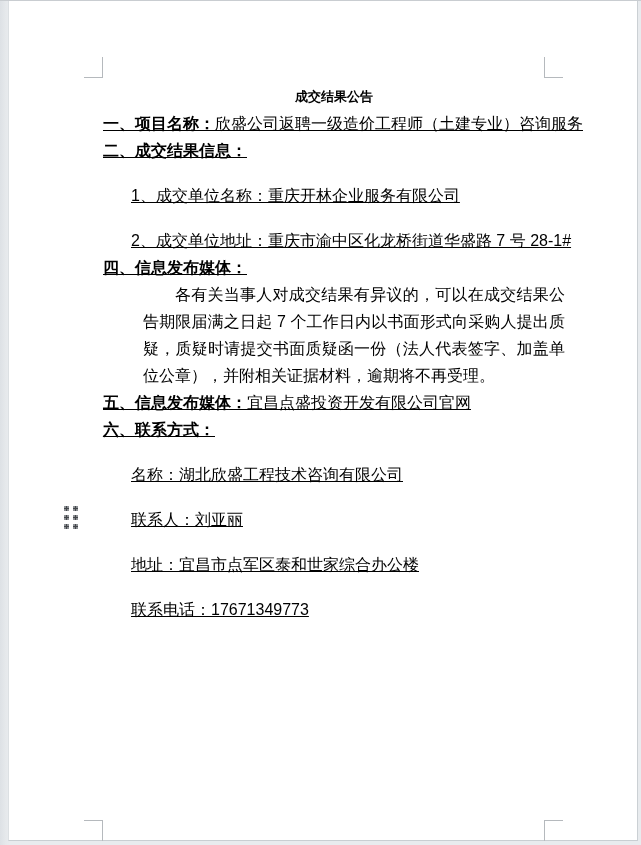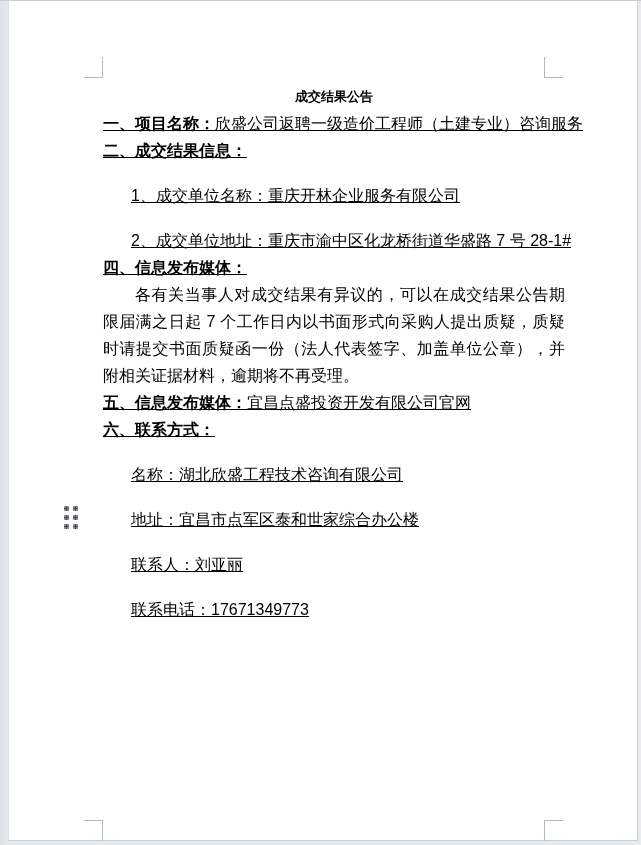--- a/index.html
+++ b/index.html
@@ -55,20 +55,21 @@
     font-size: 13px;
     white-space: nowrap;
   }
   .b { font-weight: bold; }
   .indent1 { padding-left: 28px; margin-top: 18px; }
   .para {
     white-space: normal;
     text-indent: 32px;
     text-align: justify;
     line-height: 27px;
+    margin-left: 40px;
   }
   .date-line {
     text-align: right;
     padding-right: 16px;
   }
   .blank { height: 27px; }
 
   
   .drag-handle {
     position: absolute;
@@ -132,22 +133,22 @@
 
       <div class="line">
         <span class="b">五、信息发布媒体：</span><span>宜昌点盛投资开发有限公司官网</span>
       </div>
 
       <div class="line">
         <span class="b">六、联系方式：</span>
       </div>
 
       <div class="line indent1">名称：湖北欣盛工程技术咨询有限公司</div>
+      <div class="line indent1">联系人：刘亚丽</div>
       <div class="line indent1">地址：宜昌市点军区泰和世家综合办公楼</div>
-      <div class="line indent1">联系人：刘亚丽</div>
       <div class="line indent1">联系电话：17671349773</div>
 
       <div class="blank"></div>
 
 
     </div>
   </div>
 </div>
 
 </body></html>

